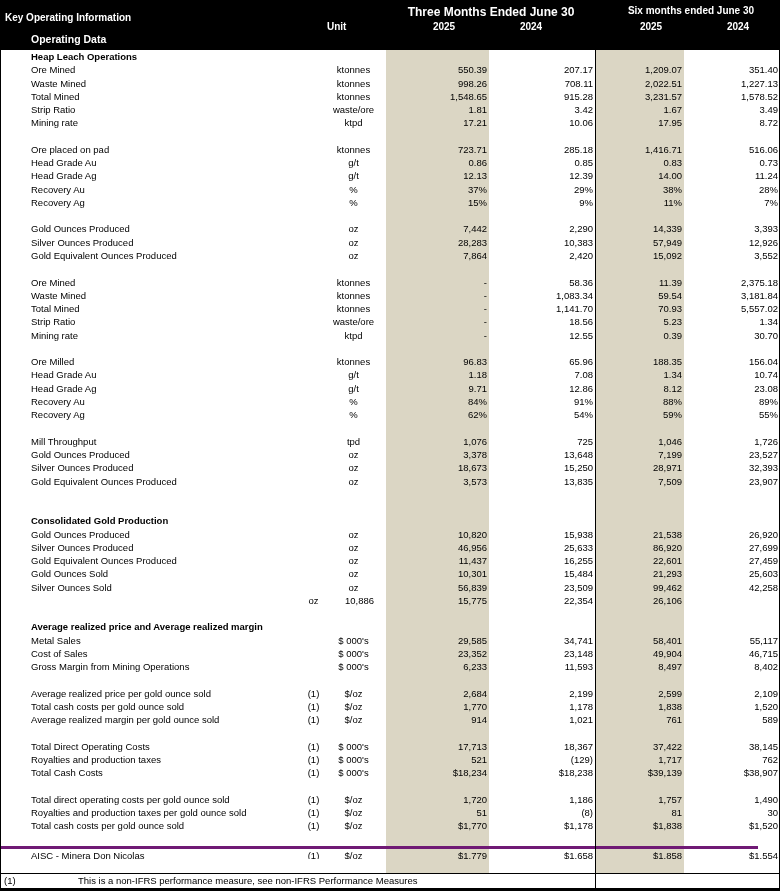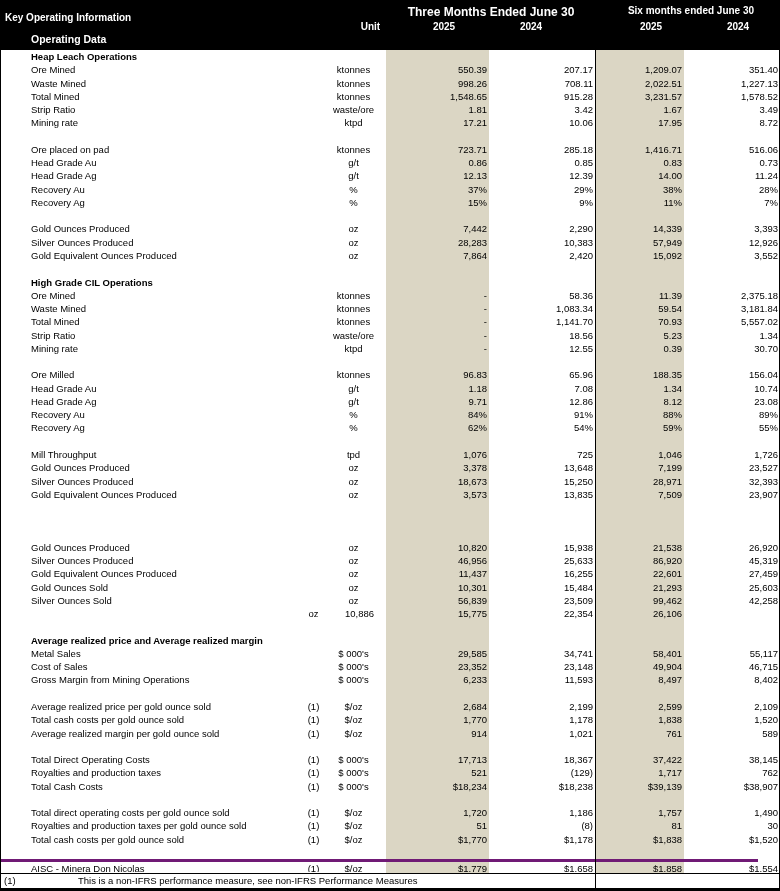--- a/index.html
+++ b/index.html
@@ -18,21 +18,21 @@
   
   .hdr {
     position:absolute; top:0; left:0; right:0; height:50px;
     background:var(--header_bg, #000);
     color:var(--header_text, #fff);
     z-index:3;
   }
   .hdr span { position:absolute; white-space:nowrap; font-weight:bold; }
   .hdr .title    { left:4px;  top:12px; font-size:10px;text-align:center; }
   .hdr .subtitle { left:18px; top:33px; font-size:10.5px; width:186px; padding-left:12px; padding-bottom:5px; border-bottom:1px solid rgba(255,255,255,.75); }
-  .hdr .unit-lab { left:347px; top:21px; width:45px; text-align:center; font-size:10px; }
+  .hdr .unit-lab { left:326px; top:21px; width:45px; font-size:10px; }
   .hdr .grp1 { left:380px; top:5px;  width:220px; text-align:center; font-size:12px; }
   .hdr .grp2 { left:595px; top:5px;  width:190px; text-align:center; font-size:10px; }
   .hdr .y1a  { left:403px; top:21px; width:80px;  text-align:center; font-size:10px; }
   .hdr .y1b  { left:490px; top:21px; width:80px;  text-align:center; font-size:10px; }
   .hdr .y2a  { left:610px; top:21px; width:80px;  text-align:center; font-size:10px; }
   .hdr .y2b  { left:697px; top:21px; width:80px;  text-align:center; font-size:10px; }
 
   
   .body {
     position:absolute; top:50px; left:0; width:757px; height:823px;
@@ -236,29 +236,20 @@
         </div>
         <div class="row">
           <span class="c label"></span>
           <span class="c note"></span>
           <span class="c unit"></span>
           <span class="c v1"></span>
           <span class="c v2"></span>
           <span class="c v3"></span>
           <span class="c v4"></span>
         </div>
-        <div class="row section">
-          <span class="c label">High Grade CIL Operations</span>
-          <span class="c note"></span>
-          <span class="c unit"></span>
-          <span class="c v1"></span>
-          <span class="c v2"></span>
-          <span class="c v3"></span>
-          <span class="c v4"></span>
-        </div>
         <div class="row">
           <span class="c label">Ore Mined</span>
           <span class="c note"></span>
           <span class="c unit">ktonnes</span>
           <span class="c v1">-</span>
           <span class="c v2">58.36</span>
           <span class="c v3">11.39</span>
           <span class="c v4">2,375.18</span>
         </div>
         <div class="row">
@@ -408,20 +399,21 @@
         <div class="row">
           <span class="c label"></span>
           <span class="c note"></span>
           <span class="c unit"></span>
           <span class="c v1"></span>
           <span class="c v2"></span>
           <span class="c v3"></span>
           <span class="c v4"></span>
         </div>
         <div class="row section">
+          <span class="c label">Consolidated Gold Production</span>
           <span class="c note"></span>
           <span class="c unit"></span>
           <span class="c v1"></span>
           <span class="c v2"></span>
           <span class="c v3"></span>
           <span class="c v4"></span>
         </div>
         <div class="row">
           <span class="c label">Gold Ounces Produced</span>
           <span class="c note"></span>
@@ -431,21 +423,21 @@
           <span class="c v3">21,538</span>
           <span class="c v4">26,920</span>
         </div>
         <div class="row">
           <span class="c label">Silver Ounces Produced</span>
           <span class="c note"></span>
           <span class="c unit">oz</span>
           <span class="c v1">46,956</span>
           <span class="c v2">25,633</span>
           <span class="c v3">86,920</span>
-          <span class="c v4">45,319</span>
+          <span class="c v4">27,699</span>
         </div>
         <div class="row">
           <span class="c label">Gold Equivalent Ounces Produced</span>
           <span class="c note"></span>
           <span class="c unit">oz</span>
           <span class="c v1">11,437</span>
           <span class="c v2">16,255</span>
           <span class="c v3">22,601</span>
           <span class="c v4">27,459</span>
         </div>

